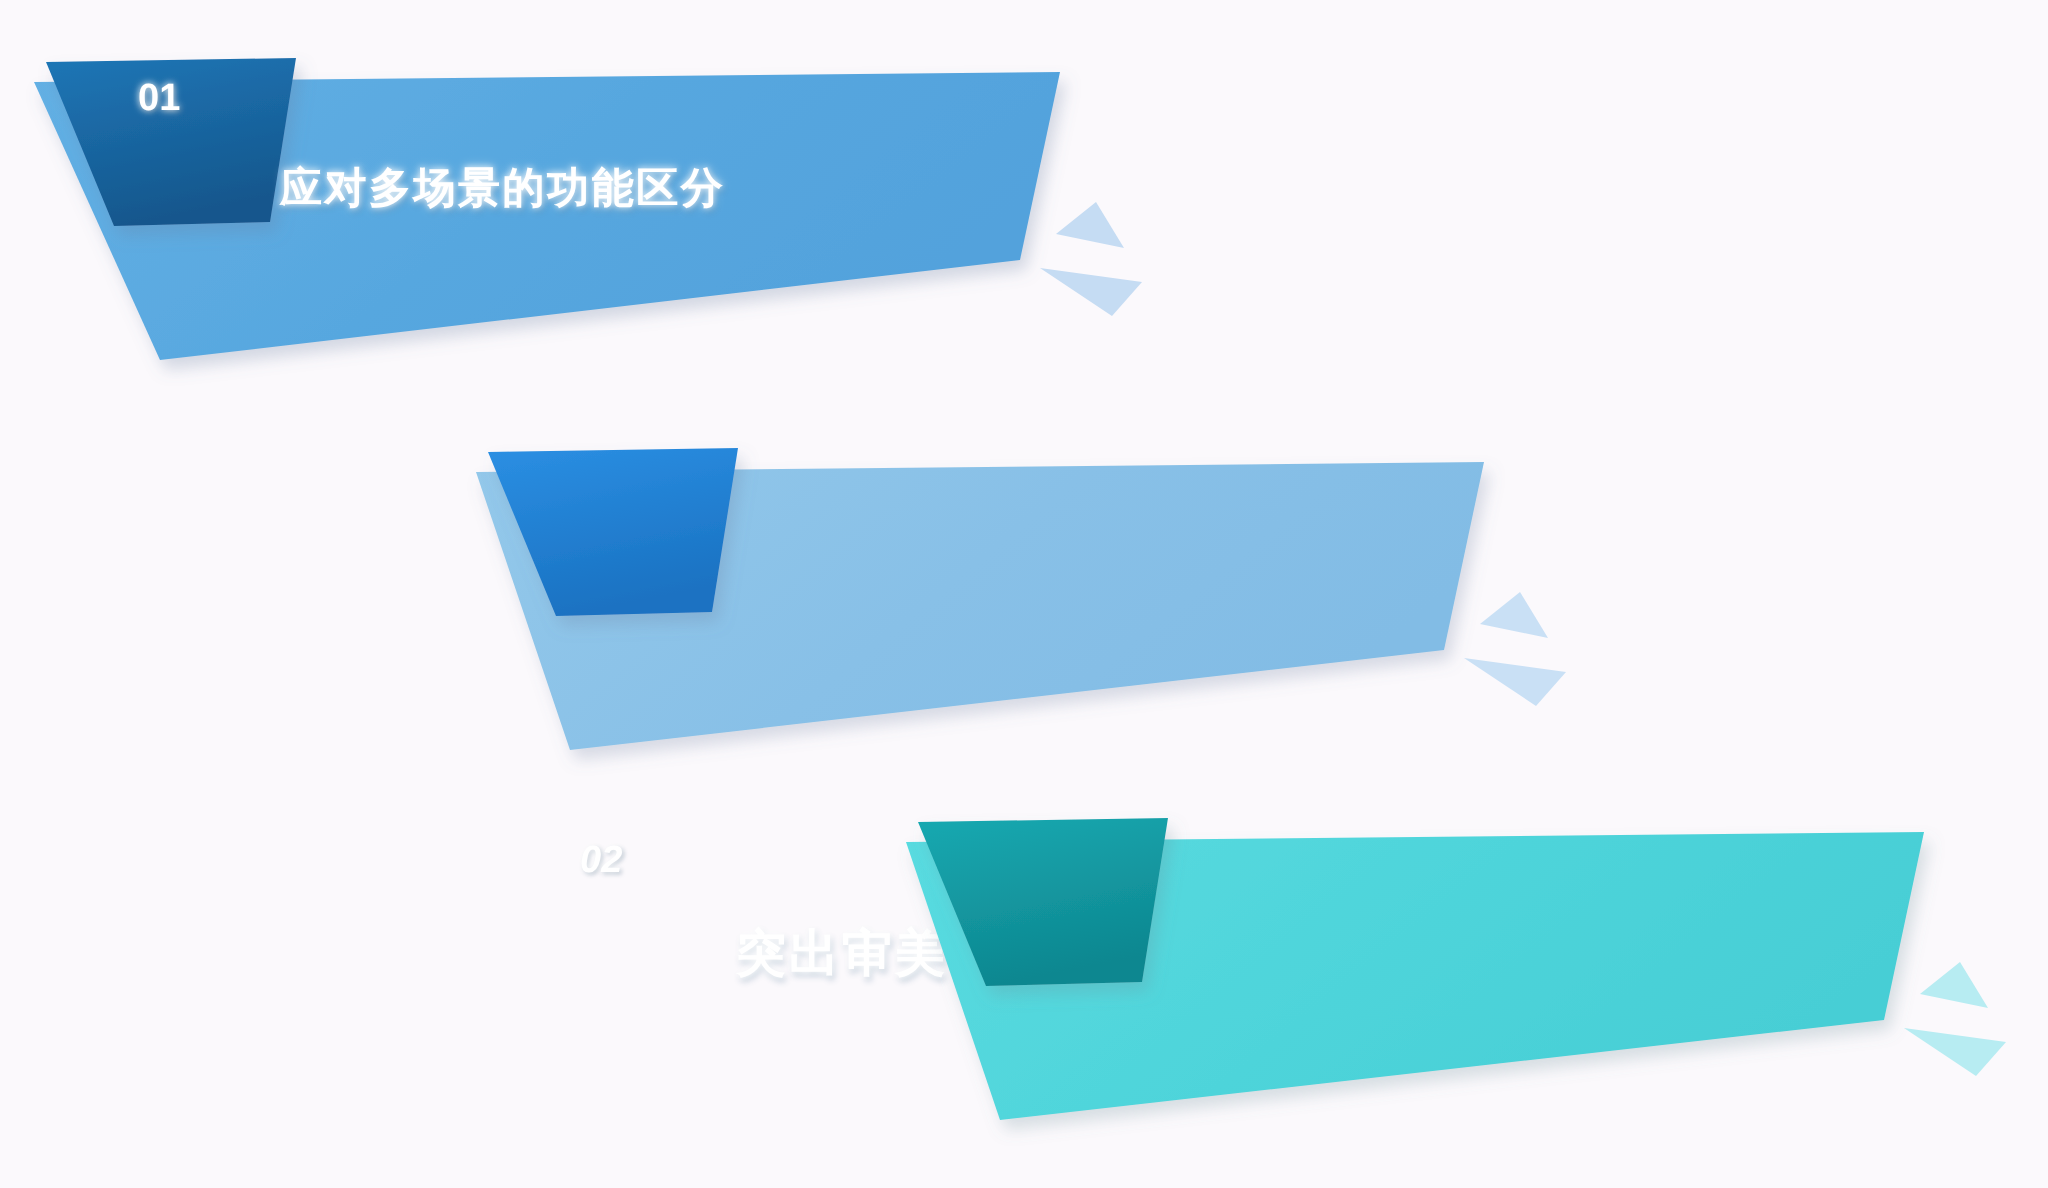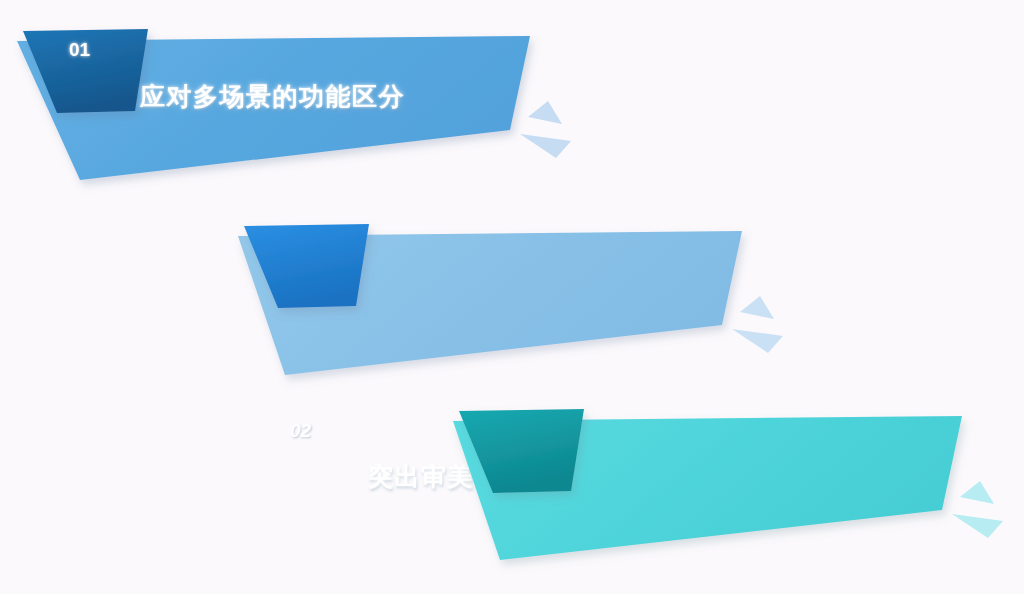--- a/index.html
+++ b/index.html
@@ -51,21 +51,21 @@
     font-weight: bold;
     white-space: nowrap;
     text-shadow:
       0 0 3px rgba(255,255,255,0.8),
       0 0 5px rgba(255,255,255,0.45),
       1px 1px 2px rgba(20,60,95,0.35);
   }
 
   
   #banner-1 { left: 0px; top: 0px; width: 600px; height: 200px; }
-  #banner-1 .banner-title { left: 140px; top: 80px; font-size: 25px; }
+  #banner-1 .banner-title { left: 140px; top: 80px; font-size: 21px; }
   #banner-1 .badge-number { left: 69px; top: 39px; font-size: 19px; }
 
   
   #banner-2 { left: 190px; top: 195px; width: 620px; height: 200px; }
   #banner-2 .banner-title { left: 178px; top: 265px; font-size: 25px; }
   #banner-2 .badge-number { left: 100px; top: 225px; font-size: 19px; font-style: italic; }
 
   
   #banner-3 { left: 400px; top: 380px; width: 630px; height: 200px; }
 </style>

